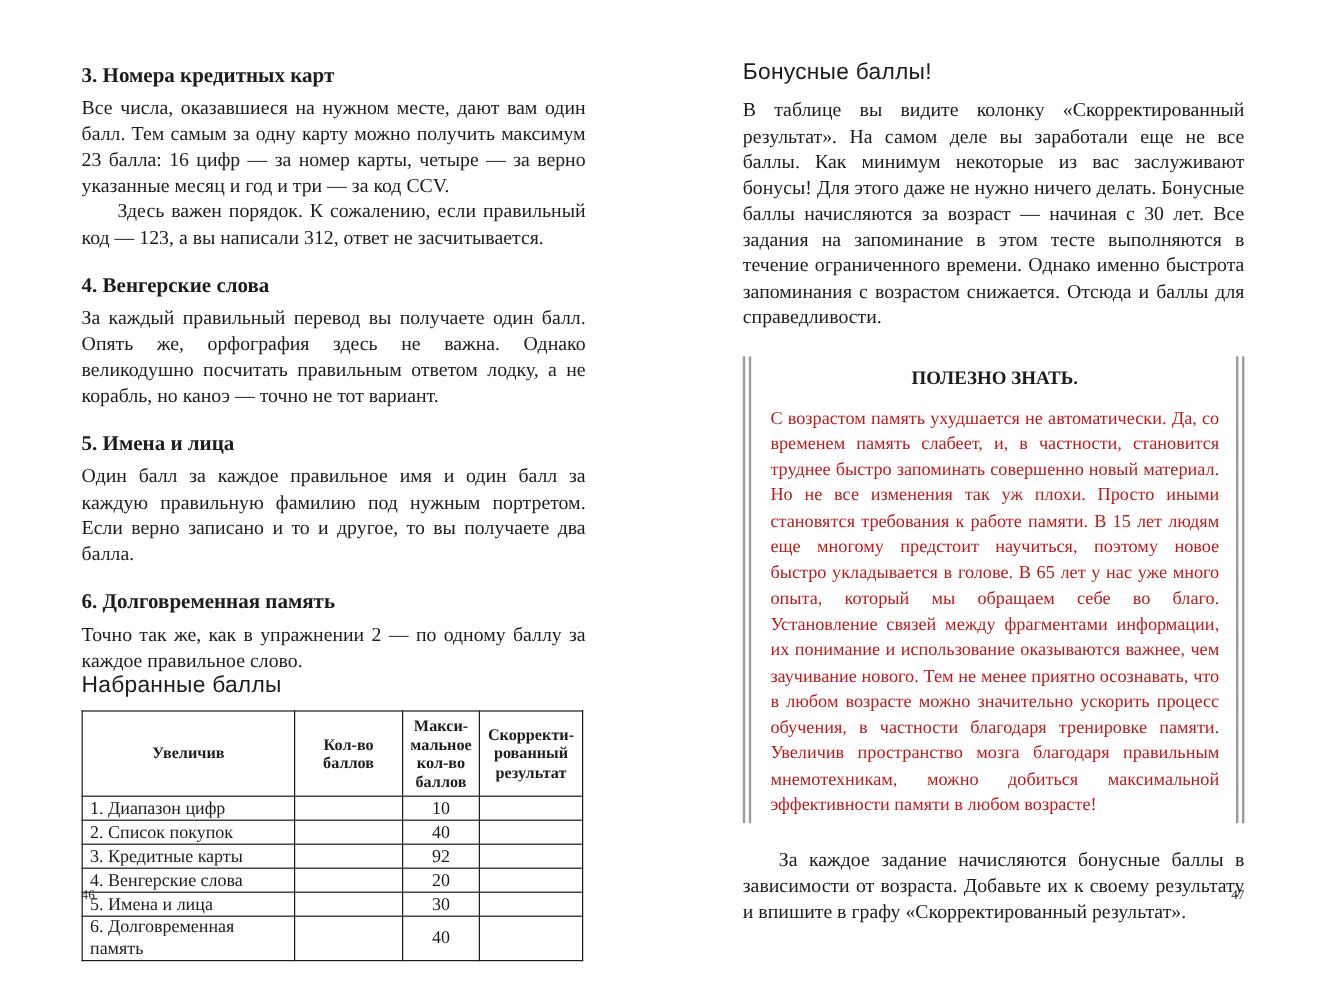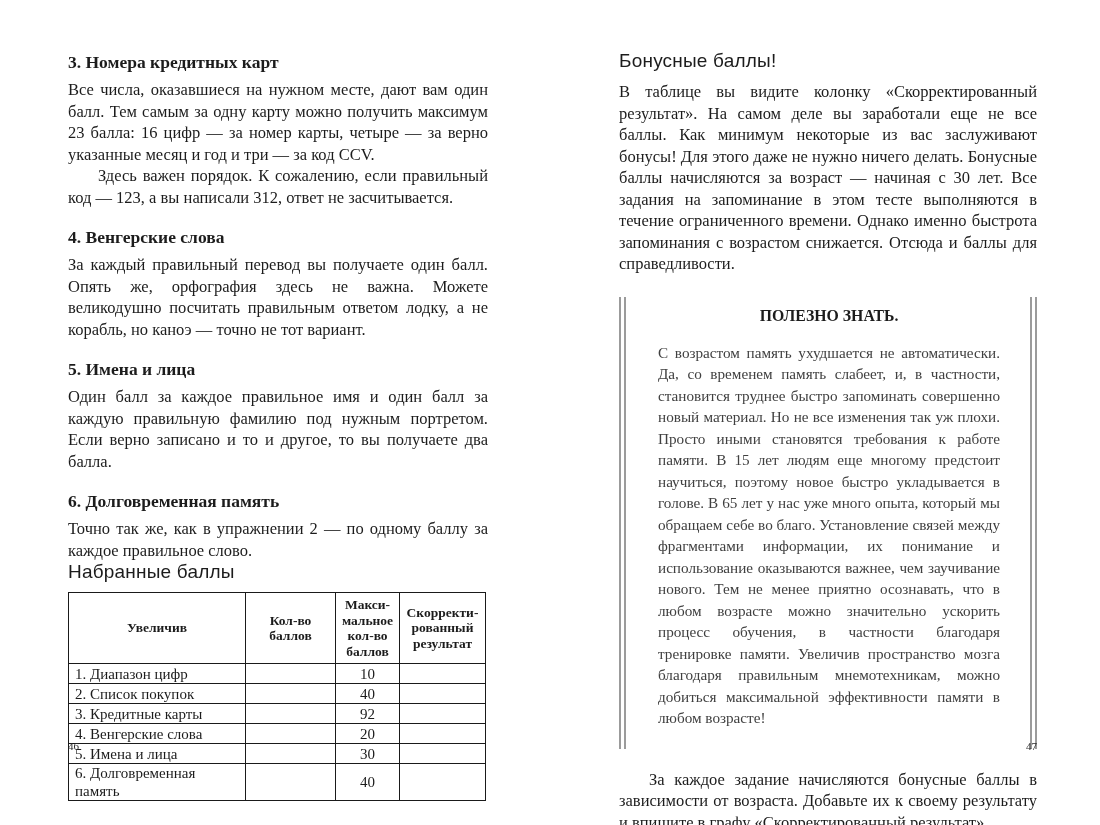--- a/index.html
+++ b/index.html
@@ -67,39 +67,39 @@
     border-right: 7px double #9b9b9b;
     padding: 6px 14px 4px 16px;
     font-family: Liberation Serif, serif;
   }
   .info-box-title {
     font-size: 15.8px; font-weight: bold; text-align: center;
     line-height: 21px; margin: 2px 0 12px 0;
   }
   .info-box-body {
     font-size: 15.2px; line-height: 21.5px;
-    text-align: justify; margin: 16px; color: #404040;
+    text-align: justify; margin: 0; color: #b91c1c;
   }
 
   p.after-box { margin-top: 20px; }
 </style>
 </head>
 <body>
 
 <div class="spread">
 
   <div class="page page-left">
     <div class="page-inner-left">
 
       <h3 class="section-heading first">3. Номера кредитных карт</h3>
       <p class="body-par">Все числа, оказавшиеся на нужном месте, дают вам один балл. Тем самым за одну карту можно получить максимум 23 балла: 16 цифр — за номер карты, четыре — за верно указанные месяц и год и три — за код CCV.</p>
       <p class="body-par indent">Здесь важен порядок. К сожалению, если правильный код — 123, а вы написали 312, ответ не засчитывается.</p>
 
       <h3 class="section-heading">4. Венгерские слова</h3>
-      <p class="body-par">За каждый правильный перевод вы получаете один балл. Опять же, орфография здесь не важна. Можете великодушно посчитать правильным ответом лодку, а не корабль, но каноэ — точно не тот вариант.</p>
+      <p class="body-par">За каждый правильный перевод вы получаете один балл. Опять же, орфография здесь не важна. Однако великодушно посчитать правильным ответом лодку, а не корабль, но каноэ — точно не тот вариант.</p>
 
       <h3 class="section-heading">5. Имена и лица</h3>
       <p class="body-par">Один балл за каждое правильное имя и один балл за каждую правильную фамилию под нужным портретом. Если верно записано и то и другое, то вы получаете два балла.</p>
 
       <h3 class="section-heading">6. Долговременная память</h3>
       <p class="body-par">Точно так же, как в упражнении 2 — по одному баллу за каждое правильное слово.</p>
 
       <h2 class="sans-heading scores">Набранные баллы</h2>
 
       <table class="scores-table">

